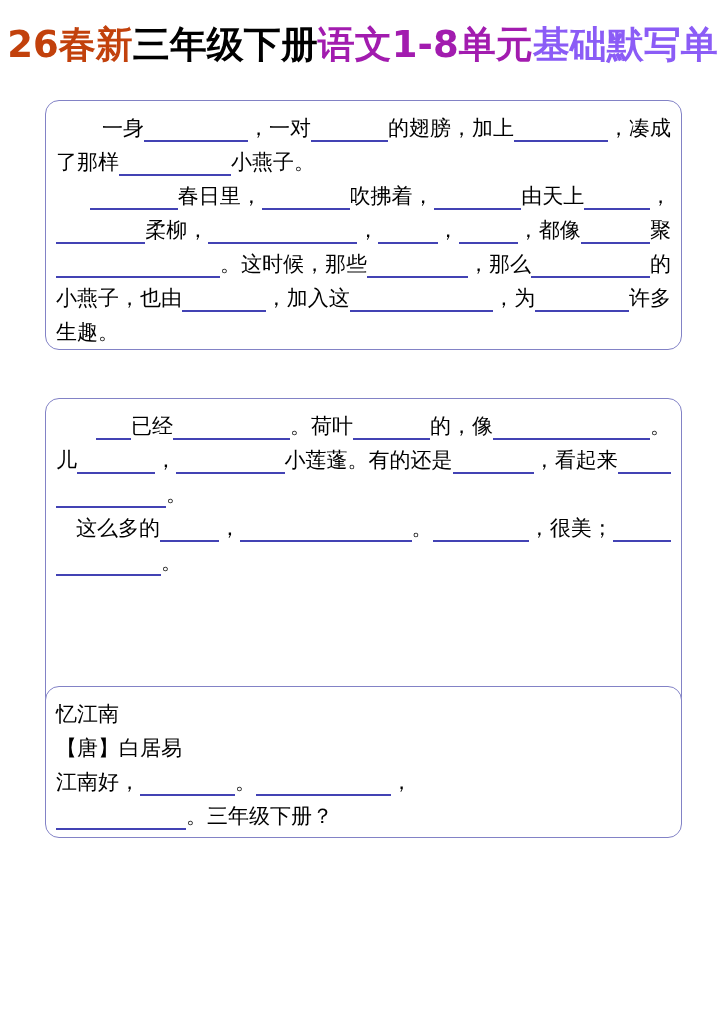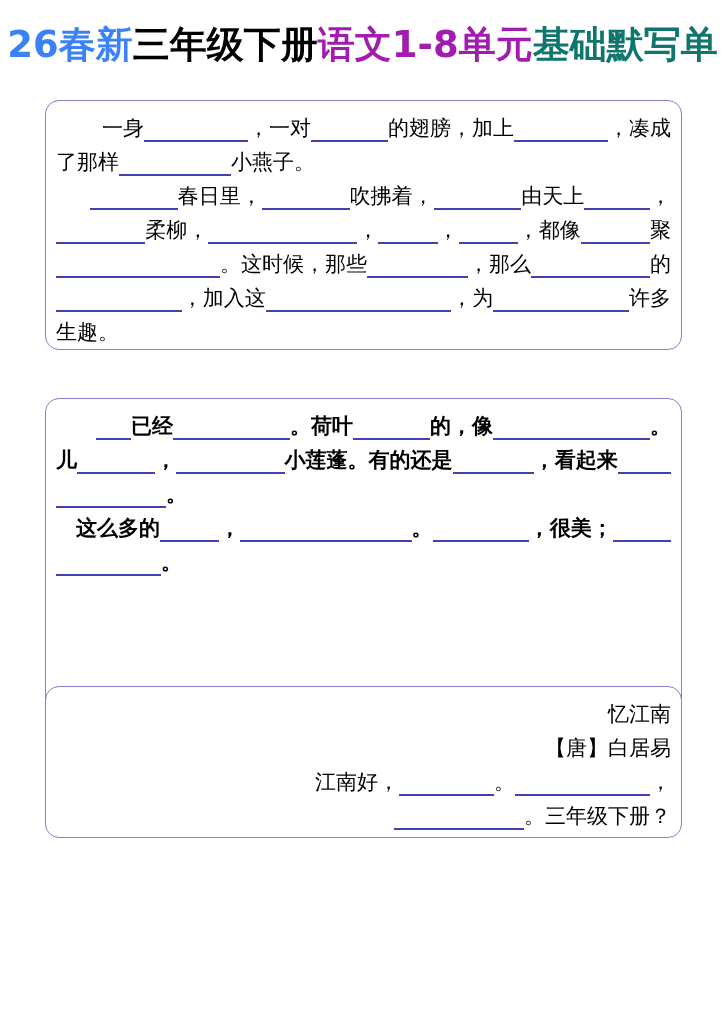--- a/index.html
+++ b/index.html
@@ -26,31 +26,31 @@
     position: absolute;
     left: 45px;
     width: 637px;
     box-sizing: border-box;
     border: 1.5px solid var(--border, #8282c6);
     border-radius: 14px;
     padding: 10px 10px 0 10px;
     background: #ffffff;
   }
   .box-1 { top: 100px; height: 250px; }
-  .box-2 { top: 398px; height: 324px; font-weight: bold; }
+  .box-2 { top: 398px; height: 324px; }
   .box-3 { top: 686px; height: 152px; }
   .line {
     display: flex;
     align-items: flex-end;
     height: 34px;
     line-height: 34px;
     font-size: 21px;
     white-space: pre;
   }
-  .line.center { justify-content: flex-end; }
+  .line.center { justify-content: flex-start; }
   .txt { display: inline-block; }
   .blank {
     display: inline-block;
     height: 30px;
     margin-bottom: 3px;
     border-bottom: 2px solid var(--underline, #4343b4);
     box-sizing: border-box;
     flex-shrink: 1;
   }
   .line.justify .blank { flex-grow: 1; }
@@ -60,28 +60,28 @@
     text-align: center;
     font-size: 12px;
     color: #333333;
     letter-spacing: 2px;
   }
 </style>
 </head>
 <body style="--underline: #4343b4; --border: #8282c6;">
 
 <div class="page">
-  <h1 class="title" id="title-root"><span class="title-seg" style="color: #3b82f6; margin-top: 38px;">26春新</span><span class="title-seg" style="color: rgb(0, 0, 0);">三年级下册</span><span class="title-seg" style="color: #a21caf;">语文1-8单元</span><span class="title-seg" style="color: #0f766e;">基础默写单</span></h1>
+  <h1 class="title" id="title-root"><span class="title-seg" style="color: #c2410c; margin-top: 38px;">26春新</span><span class="title-seg" style="color: rgb(0, 0, 0);">三年级下册</span><span class="title-seg" style="color: #a21caf;">语文1-8单元</span><span class="title-seg" style="color: #8b5cf6;">基础默写单</span></h1>
   <section class="box box-1">
       <div class="line justify" style="padding-left: 46px;"><span class="txt">一身</span><span class="blank" style="width: 95px; min-width: 30px;"></span><span class="txt">，一对</span><span class="blank" style="width: 68px; min-width: 30px;"></span><span class="txt">的翅膀，加上</span><span class="blank" style="width: 85px; min-width: 30px;"></span><span class="txt">，凑成</span></div>
       <div class="line"><span class="txt">了那样</span><span class="blank" style="width: 112px; min-width: 30px;"></span><span class="txt">小燕子。</span></div>
       <div class="line justify" style="padding-left: 34px;"><span class="blank" style="width: 60px; min-width: 30px;"></span><span class="txt">春日里，</span><span class="blank" style="width: 60px; min-width: 30px;"></span><span class="txt">吹拂着，</span><span class="blank" style="width: 60px; min-width: 30px;"></span><span class="txt">由天上</span><span class="blank" style="width: 38px; min-width: 30px;"></span><span class="txt">，</span></div>
       <div class="line justify"><span class="blank" style="width: 75px; min-width: 30px;"></span><span class="txt">柔柳，</span><span class="blank" style="width: 135px; min-width: 30px;"></span><span class="txt">，</span><span class="blank" style="width: 45px; min-width: 30px;"></span><span class="txt">，</span><span class="blank" style="width: 45px; min-width: 30px;"></span><span class="txt">，都像</span><span class="blank" style="width: 55px; min-width: 30px;"></span><span class="txt">聚</span></div>
       <div class="line justify"><span class="blank" style="width: 113px; min-width: 30px;"></span><span class="txt">。这时候，那些</span><span class="blank" style="width: 50px; min-width: 30px;"></span><span class="txt">，那么</span><span class="blank" style="width: 68px; min-width: 30px;"></span><span class="txt">的</span></div>
-      <div class="line justify"><span class="blank" style="width: 67px; min-width: 30px;"></span><span class="txt">，加入这</span><span class="blank" style="width: 127px; min-width: 30px;"></span><span class="txt">，为</span><span class="blank" style="width: 77px; min-width: 30px;"></span><span class="txt">许多</span></div>
+      <div class="line justify"><span class="txt">小燕子，也由</span><span class="blank" style="width: 67px; min-width: 30px;"></span><span class="txt">，加入这</span><span class="blank" style="width: 127px; min-width: 30px;"></span><span class="txt">，为</span><span class="blank" style="width: 77px; min-width: 30px;"></span><span class="txt">许多</span></div>
       <div class="line"><span class="txt">生趣。</span></div>
     </section>
   <section class="box box-2">
       <div class="line justify" style="padding-left: 40px;"><span class="blank" style="width: 28px; min-width: 28px;"></span><span class="txt">已经</span><span class="blank" style="width: 110px; min-width: 30px;"></span><span class="txt">。荷叶</span><span class="blank" style="width: 70px; min-width: 30px;"></span><span class="txt">的，像</span><span class="blank" style="width: 150px; min-width: 30px;"></span><span class="txt">。</span></div>
       <div class="line justify"><span class="txt">儿</span><span class="blank" style="width: 75px; min-width: 30px;"></span><span class="txt">，</span><span class="blank" style="width: 105px; min-width: 30px;"></span><span class="txt">小莲蓬。有的还是</span><span class="blank" style="width: 78px; min-width: 30px;"></span><span class="txt">，看起来</span><span class="blank" style="width: 50px; min-width: 30px;"></span></div>
       <div class="line"><span class="blank" style="width: 110px; min-width: 30px;"></span><span class="txt">。</span></div>
       <div class="line justify" style="padding-left: 20px;"><span class="txt">这么多的</span><span class="blank" style="width: 53px; min-width: 30px;"></span><span class="txt">，</span><span class="blank" style="width: 165px; min-width: 30px;"></span><span class="txt">。</span><span class="blank" style="width: 90px; min-width: 30px;"></span><span class="txt">，很美；</span><span class="blank" style="width: 52px; min-width: 30px;"></span></div>
       <div class="line"><span class="blank" style="width: 105px; min-width: 30px;"></span><span class="txt">。</span></div>
     </section>
   <section class="box box-3">

